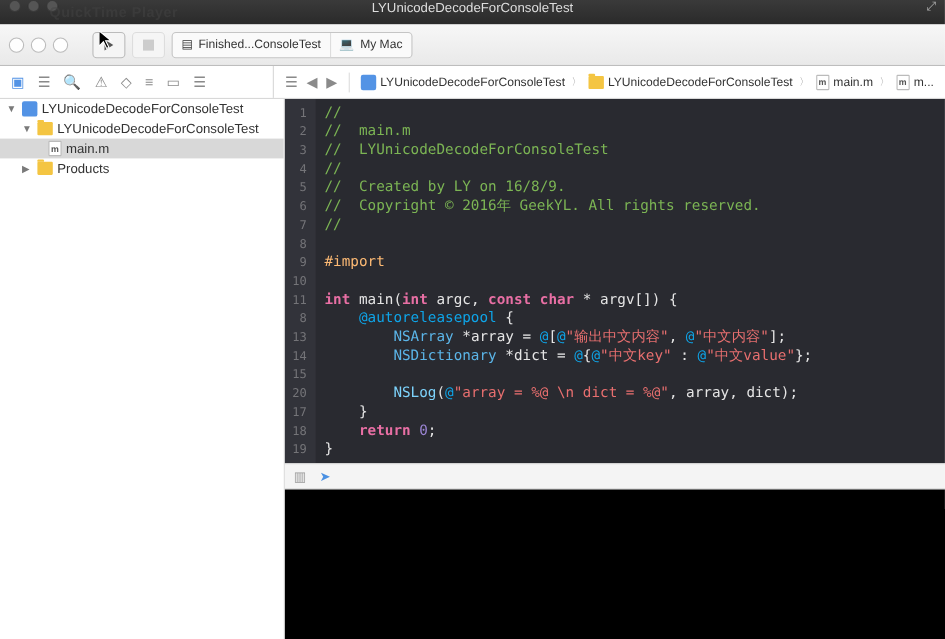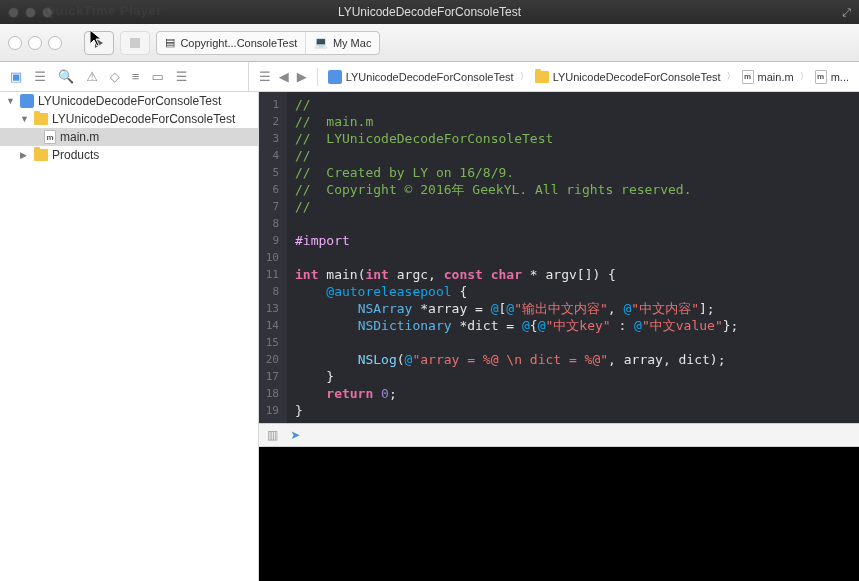--- a/index.html
+++ b/index.html
@@ -1,17 +1,17 @@
 <!DOCTYPE html>
 <html><head>
 <meta charset="utf-8">
 <style>
 * { margin: 0; padding: 0; box-sizing: border-box; }
 body { font-family: -apple-system, "Helvetica Neue", Arial, sans-serif; font-size: 11px; background: #fff; width: 859px; height: 581px; overflow: hidden; color: #333; }
-.titlebar { height: 22px; background: linear-gradient(#3a3a3a, #2a2a2a); display: flex; align-items: center; padding: 12px 8px; color: #ccc; position: relative; }
+.titlebar { height: 22px; background: linear-gradient(#3a3a3a, #2a2a2a); display: flex; padding: 0 8px; color: #ccc; position: relative; }
 .traffic { display: flex; gap: 6px; }
 .tl { width: 11px; height: 11px; border-radius: 50%; border: 1px solid rgba(0,0,0,.3); background: #555; }
 .title-center { position: absolute; left: 50%; transform: translateX(-50%); font-size: 12px; color: #ddd; }
 .fs-icon { margin-left: auto; color: #aaa; font-size: 11px; }
 .dim-over { position: absolute; left: 45px; top: 3px; color: #444; font-weight: bold; font-size: 13px; letter-spacing: .5px; opacity: .5; }
 
 .toolbar { height: 38px; background: linear-gradient(#f7f7f7,#e9e9e9); border-bottom: 1px solid #bdbdbd; display: flex; align-items: center; padding: 0 8px; gap: 6px; }
 .tb-ctrl { display: flex; gap: 6px; }
 .circ { width: 14px; height: 14px; border-radius: 50%; border: 1px solid #bbb; background: #fefefe; }
 .run-btn { width: 30px; height: 24px; border: 1px solid #bbb; border-radius: 4px; background: #f5f5f5; display: flex; align-items: center; justify-content: center; position: relative; }
@@ -43,21 +43,21 @@
 .fold-ic { width: 14px; height: 12px; background: #f4c542; border-radius: 1px; position: relative; }
 .fold-ic::before { content: ''; position: absolute; top: -2px; left: 0; width: 6px; height: 2px; background: #f4c542; border-radius: 1px 1px 0 0; }
 .file-ic { width: 12px; height: 14px; background: #fff; border: 1px solid #bbb; border-radius: 1px; display: flex; align-items: center; justify-content: center; font-size: 8px; color: #555; font-weight: bold; }
 
 .editor-wrap { flex: 1; display: flex; flex-direction: column; background: #fff; }
 .editor { flex: 1; display: flex; background: #292a30; font-family: Menlo, Monaco, monospace; font-size: 13px; overflow: hidden; }
 .gutter { background: #32333a; color: #747478; text-align: right; padding: 4px 8px 4px 4px; line-height: 17px; font-size: 11px; user-select: none; min-width: 28px; }
 .gutter div { height: 17px; }
 .code { padding: 4px 8px; line-height: 17px; white-space: pre; }
 .c-comment { color: #7cb554; }
-.c-pp { color: #f0abfc; }
+.c-pp { color: #fdba74; }
 .c-ppval { color: #e86f6f; }
 .c-kw { color: #e86fa4; font-weight: bold; }
 .c-at { color: #0ea5e9; }
 .c-cls { color: #5bb5e8; }
 .c-str { color: #e86f6f; }
 .c-fn { color: #7dd3fc; }
 .c-plain { color: #e5e5e5; }
 .c-brace { color: #e5e5e5; }
 .c-num { color: #9b85d4; }
 
@@ -94,21 +94,21 @@
     <svg class="cursor" style="left:5px;top:-2px" width="14" height="18" viewBox="0 0 14 18">
         <path d="M0 0 L0 14 L4 10 L7 16 L9 15 L6 9 L11 9 Z" fill="#000" stroke="#fff" stroke-width="1"></path>
       </svg>
   </div>
   <div class="stop-btn">
     <div class="stop"></div>
   </div>
   <div class="scheme">
     <div class="scheme-seg">
       <span>▤</span>
-      <span>Copyright...ConsoleTest</span>
+      <span>Finished...ConsoleTest</span>
     </div>
     <div class="scheme-seg">
       <span>💻</span>
       <span>My Mac</span>
     </div>
   </div>
 </div>
 
 <div class="navbar">
   <div class="nav-left">

